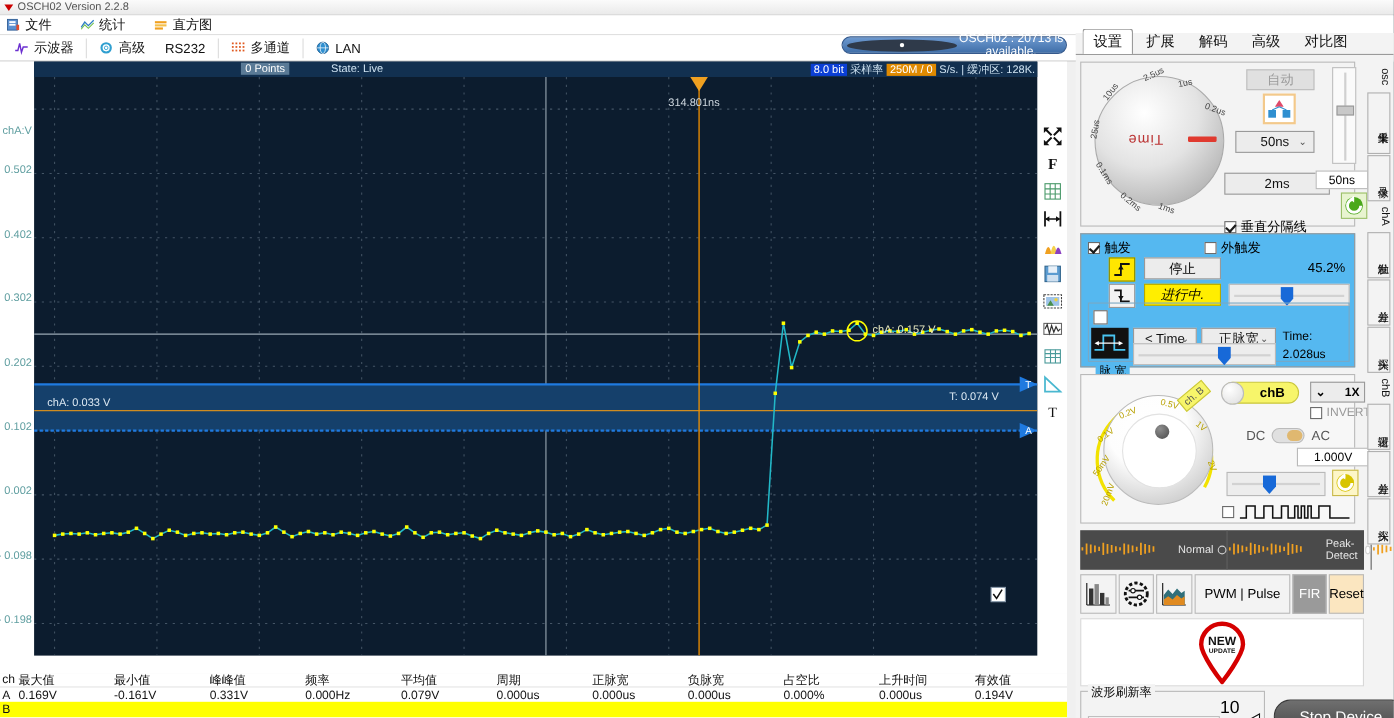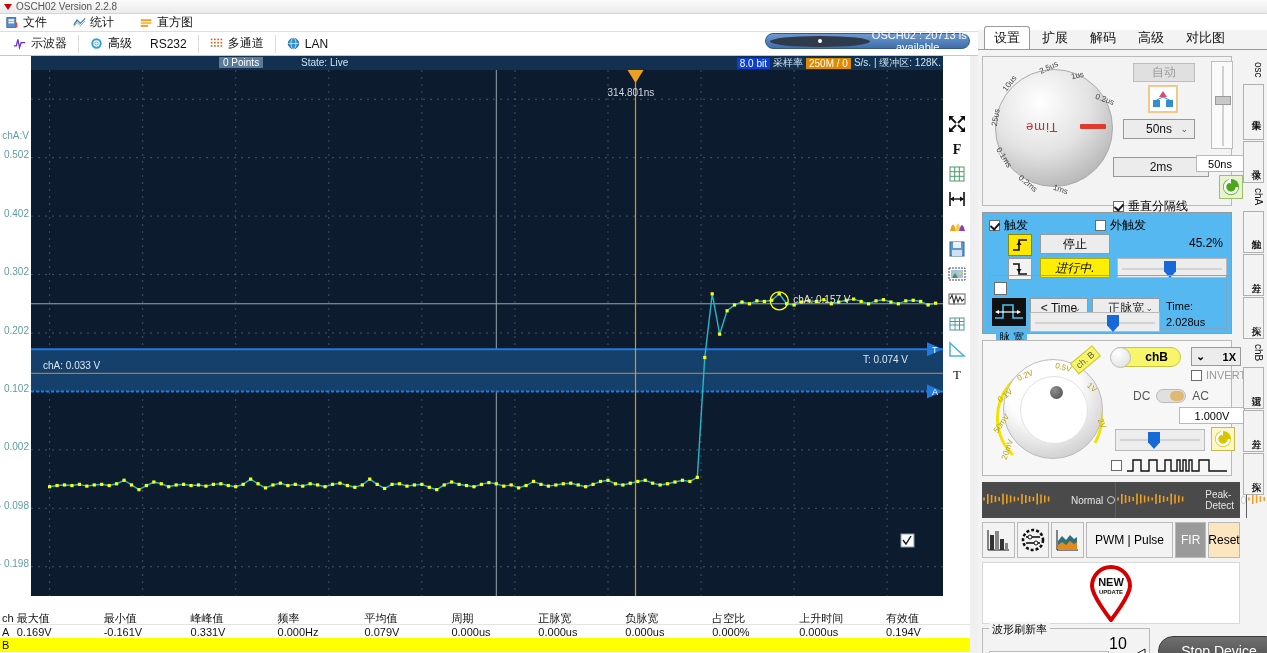--- a/index.html
+++ b/index.html
@@ -246,21 +246,21 @@
   <div id="yaxis">
       <div class="ylab" style="top: 37.2222px;">0.502</div>
       <div class="ylab" style="top: 95.6667px;">0.402</div>
       <div class="ylab" style="top: 154.111px;">0.302</div>
       <div class="ylab" style="top: 212.556px;">0.202</div>
       <div class="ylab" style="top: 271px;">0.102</div>
       <div class="ylab" style="top: 329.444px;">0.002</div>
       <div class="ylab" style="top: 387.889px;">- 0.098</div>
       <div class="ylab" style="top: 446.333px;">- 0.198</div>
       <div class="ylab" style="top: 504.778px;">- 0.298</div>
-      <div class="ylab" style="top: 18px; margin-left: 44px;">chA:V</div>
+      <div class="ylab" style="top: 2px; margin-left: 44px;">chA:V</div>
     </div>
   <div id="plotwrap">
     <div id="topbar">
       <span id="pointsBadge">0 Points</span>
       <span id="stateTxt">State: Live</span>
       <span id="acqBadge">
         <span class="bit">8.0 bit</span>
         <span>采样率</span>
         <span class="rate">250M / 0</span>
         <span>S/s. | 缓冲区: 128K.</span>

